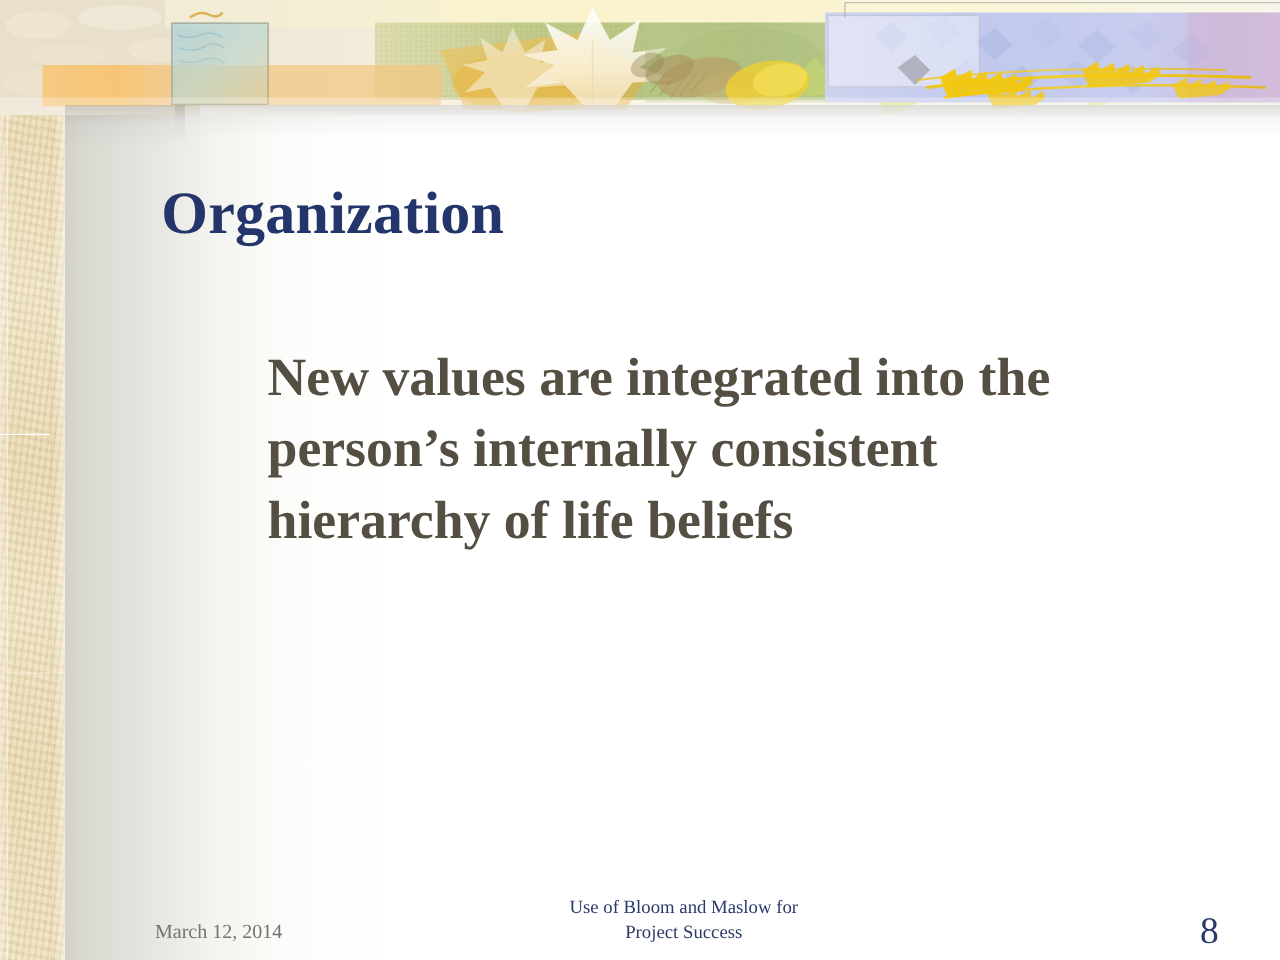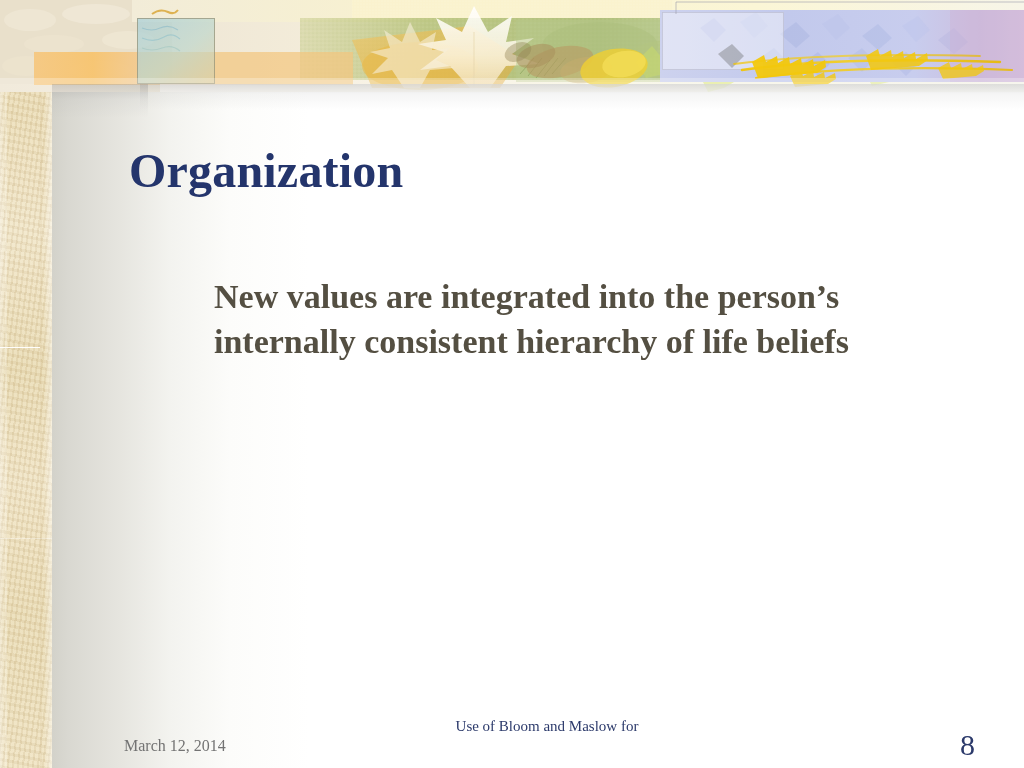--- a/index.html
+++ b/index.html
@@ -143,21 +143,21 @@
     letter-spacing: 0.2px;
     line-height: 1.05;
     white-space: nowrap;
   }
 
   .body-text {
     position: absolute;
     left: 214px;
     top: 275px;
     width: 690px;
-    font-size: 34px;
+    font-size: 43px;
     font-weight: bold;
     color: #544f42;
     line-height: 1.32;
   }
 
   
   .footer-date {
     position: absolute;
     left: 124px;
     top: 737px;
@@ -407,17 +407,18 @@
   <div class="band-shadow-left"></div>
 
   <div class="slide-title">Organization</div>
 
   <div class="body-text">New values are integrated into the person’s internally consistent hierarchy of life beliefs</div>
 
   <div class="footer-date">March 12, 2014</div>
 
   <div class="footer-center">
     <div>Use of Bloom and Maslow for</div>
+    <div>Project Success</div>
   </div>
 
   <div class="footer-pagenum">8</div>
 
 </div>
 
 </body></html>

